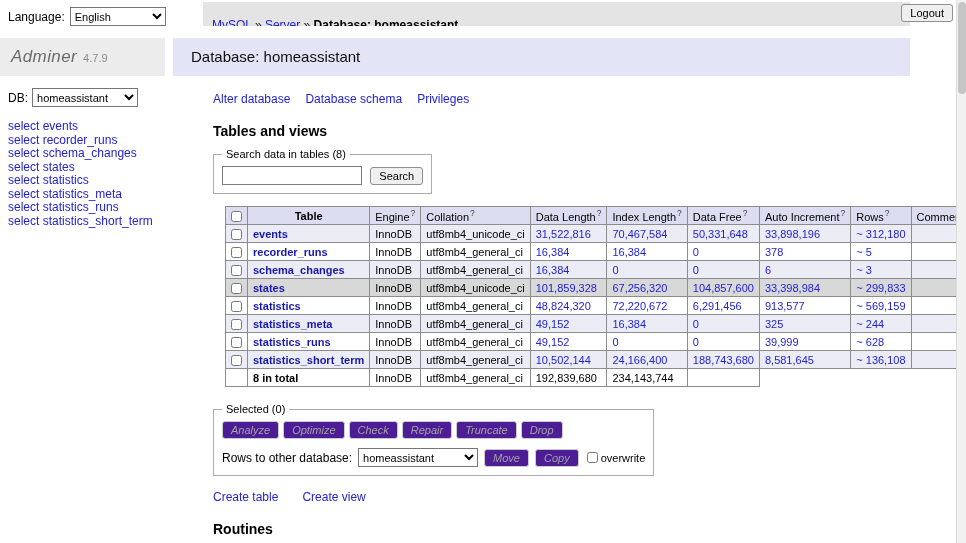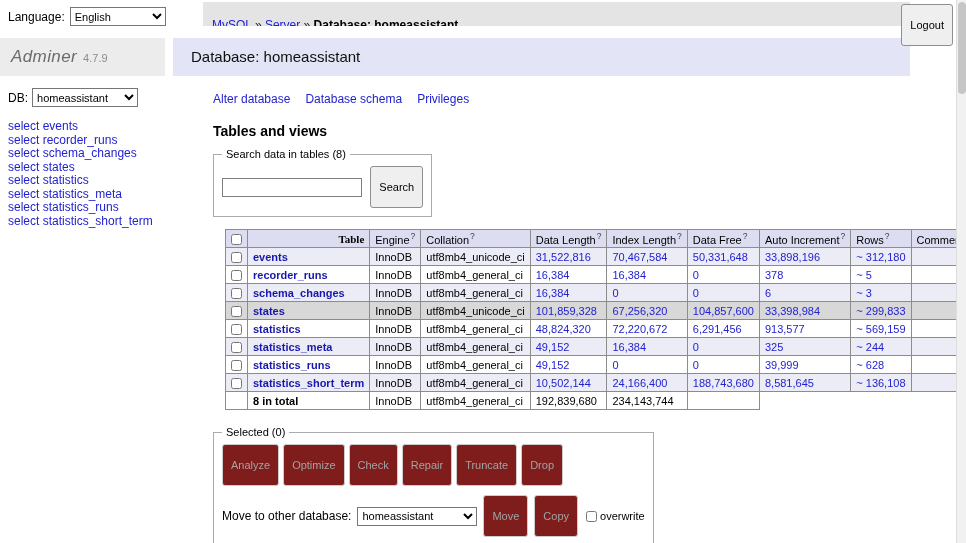--- a/index.html
+++ b/index.html
@@ -44,27 +44,27 @@
   .side-tables p { margin:0; padding:0; line-height:13.5px; white-space:nowrap; }
 
   .main { flex:1; margin:0 56px 0 8px; padding-left:10px; }
   .nav-links { margin:16px 0 0; }
   .nav-links a { margin-right:15px; }
   .h3 { font-size:14px; font-weight:bold; margin:17px 0 9px; }
 
   fieldset { border:1px solid #ababab; margin:0; padding:6px 8px 8px; display:inline-block; }
   legend { font-size:11px; padding:0 4px; }
   .search-input { width:140px; height:19px; border:1px solid #7e7e7e; font-size:11px; padding:1px 3px; margin-right:5px; }
-  .btn { font-family:inherit; font-size:11px; background:#efefef; border:1px solid #8f8f8f; border-radius:3px; padding:14px 8px; color:#000; }
-  .btn:disabled { color:#a3a3a3; border-color:#cccccc; background:#7f1d1d; }
+  .btn { font-family:inherit; font-size:11px; background:#efefef; border:1px solid #8f8f8f; border-radius:3px; padding:2px 8px; color:#000; }
+  .btn:disabled { color:#a3a3a3; border-color:#cccccc; background:#4c1d95;font-style:italic; }
 
   table.tables { border-collapse:collapse; margin:12px 0 0 12px; font-size:11px; }
   .tables th, .tables td { border:1px solid #8c8c8c; padding:1px 5px; height:18px; vertical-align:middle; }
   .tables thead th { background:#dcddf1; font-weight:normal; text-align:left; white-space:nowrap; }
-  .tables thead th.h-table { font-weight:bold; text-align:right; min-width:112px;font-family:Liberation Serif, serif; }
+  .tables thead th.h-table { font-weight:bold; text-align:center; min-width:112px; }
   .chk { width:18px; text-align:center; padding:0 3px; }
   input[type=checkbox] { width:11px; height:11px; margin:0; vertical-align:middle; }
   th.tname { text-align:left; background:transparent; white-space:nowrap; }
   .name-link { color:#1717ad; font-weight:bold; text-decoration:none; }
   td.num { text-align:left; white-space:nowrap; }
   .num-link { color:var(--link); text-decoration:none; }
   sup.help { font-size:8.5px; color:#3c3c3c; margin-left:1px; }
   tbody tr { background:#fff; }
   tbody tr:nth-child(1), tbody tr:nth-child(3),
   tbody tr:nth-child(6), tbody tr:nth-child(8) { background:#ebecf5; }
@@ -267,21 +267,21 @@
               <td class="num" data-name="total-index-length">234,143,744</td>
               <td data-name="total-data-free-empty"></td>
             </tr>
         </tfoot>
       </table>
 
       <fieldset class="sel-fs" data-name="selected-fieldset">
         <legend data-name="selected-legend">Selected (0)</legend>
         <div class="sel-buttons" data-name="selected-buttons"><button class="btn" disabled="" data-name="analyze-button">Analyze</button><button class="btn" disabled="" data-name="optimize-button">Optimize</button><button class="btn" disabled="" data-name="check-button">Check</button><button class="btn" disabled="" data-name="repair-button">Repair</button><button class="btn" disabled="" data-name="truncate-button">Truncate</button><button class="btn" disabled="" data-name="drop-button">Drop</button></div>
         <div class="move-row" data-name="move-row">
-          <span data-name="move-label">Move to other database:</span>
+          <span data-name="move-label">Rows to other database:</span>
           <select data-name="move-db-select"><option data-name="move-db-option">homeassistant</option></select>
           <button class="btn" disabled="" data-name="move-button">Move</button>
           <button class="btn" disabled="" data-name="copy-button">Copy</button>
           <label class="ovr" data-name="overwrite-option">
               <input type="checkbox" data-name="overwrite-checkbox" style="">
               <span data-name="overwrite-label">overwrite</span>
             </label>
         </div>
       </fieldset>
 

